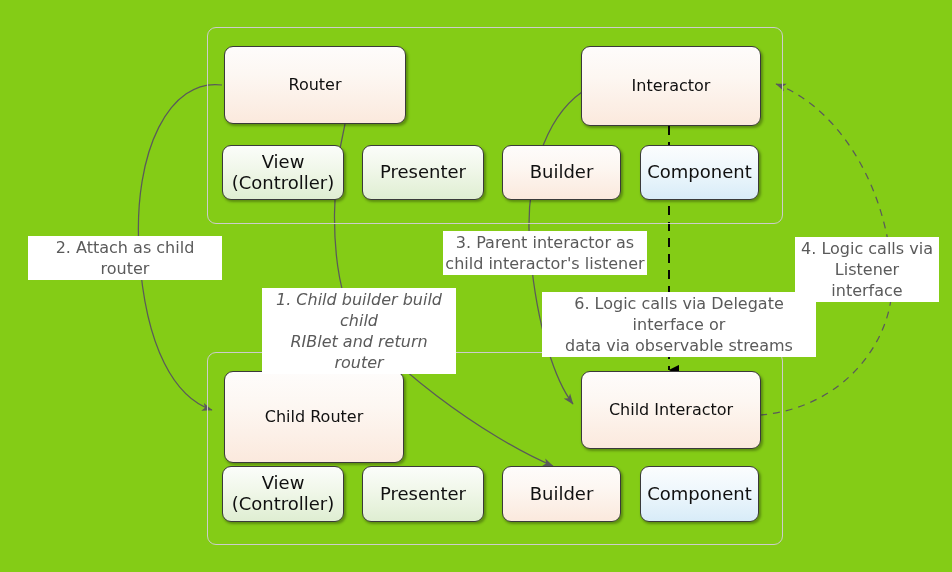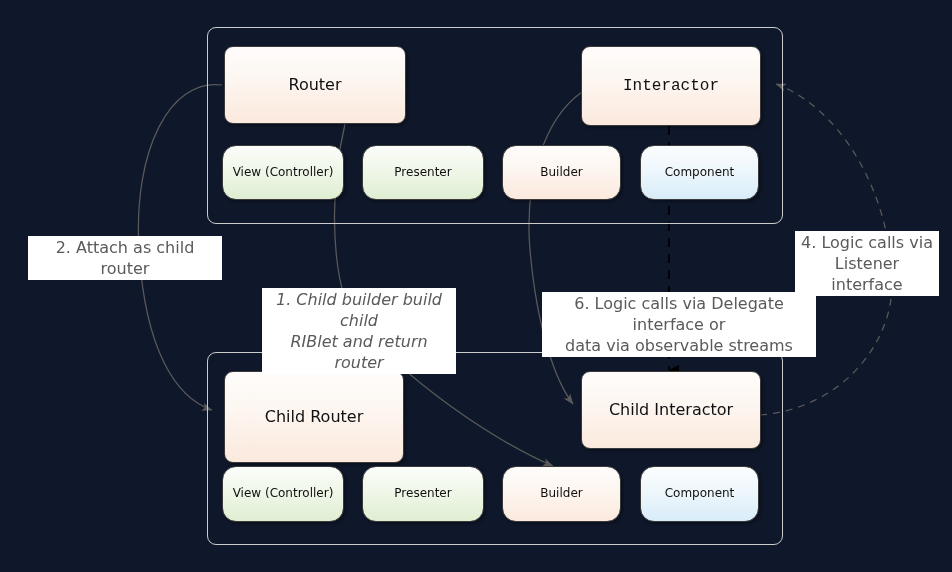--- a/index.html
+++ b/index.html
@@ -8,21 +8,21 @@
     padding: 0;
     background: #ffffff;
   }
   body {
     font-family: "DejaVu Sans", "Liberation Sans", sans-serif;
   }
   #canvas {
     position: relative;
     width: 952px;
     height: 572px;
-    background: #0f172a;
+    background: #84cc16;
     overflow: hidden;
   }
   svg.layer {
     position: absolute;
     left: 0;
     top: 0;
     width: 952px;
     height: 572px;
     pointer-events: none;
   }
@@ -48,21 +48,21 @@
     align-items: center;
     justify-content: center;
     text-align: center;
     color: #101010;
     font-size: 15.5px;
     line-height: 1.14;
     z-index: 3;
     box-shadow: 1.5px 2px 2.5px rgba(0,0,0,0.30);
   }
   .node.big { font-size: 16px; }
-  .node.small { font-size: 12px; border-radius: 14px; }
+  .node.small { font-size: 18px; }
 
   .fill-peach {
     background: linear-gradient(to bottom, #fefcfb 0%, #fdf7f2 38%, #fbe9dd 100%);
   }
   .fill-green {
     background: linear-gradient(to bottom, #fbfdfa 0%, #f0f7e9 45%, #dfeed2 100%);
   }
   .fill-blue {
     background: linear-gradient(to bottom, #fbfdfe 0%, #eef7fc 45%, #d8ecf8 100%);
     align-items: center;
@@ -106,21 +106,21 @@
 
     <path d="M 669,126 L 669,370" fill="none" stroke="#000000" stroke-width="1.9" stroke-dasharray="9,7" marker-end="url(#arrowBlack)"></path>
   </svg>
 
   <div class="rib-group" style="left:207px; top:27px; width:576px; height:197px;"></div>
 
   <div class="node big fill-peach" style="left:224px; top:46px; width:182px; height:78px;">
     <span>Router</span>
   </div>
 
-  <div class="node big fill-peach" style="left:581px; top:46px; width:180px; height:80px;font-family:Liberation Mono, monospace;">
+  <div class="node big fill-peach" style="left:581px; top:46px; width:180px; height:80px;">
     <span>Interactor</span>
   </div>
 
   <div class="node small fill-green" style="left:222px; top:145px; width:122px; height:55px;">
     <span>View
 (Controller)</span>
   </div>
 
   <div class="node small fill-green" style="left:362px; top:145px; width:122px; height:55px;">
     <span>Presenter</span>
@@ -159,20 +159,22 @@
 
   <div class="node small fill-blue" style="left:640px; top:466px; width:119px; height:56px;">
     <span>Component</span>
   </div>
 
   <div class="edge-label" style="left:28px; top:236px; width:190px;">2. Attach as child router</div>
 
   <div class="edge-label" style="left:262px; top:288px; width:190px;font-style:italic;">1. Child builder build child
 RIBlet and return router</div>
 
+  <div class="edge-label" style="left:443px; top:231px; width:200px;">3. Parent interactor as
+child interactor's listener</div>
 
-  <div class="edge-label" style="left:795px; top:231px; width:140px;">4. Logic calls via
+  <div class="edge-label" style="left:795px; top:237px; width:140px;">4. Logic calls via
 Listener interface</div>
 
   <div class="edge-label" style="left:542px; top:292px; width:270px;">6. Logic calls via Delegate interface or
 data via observable streams</div>
 
 </div>
 
 </body></html>

